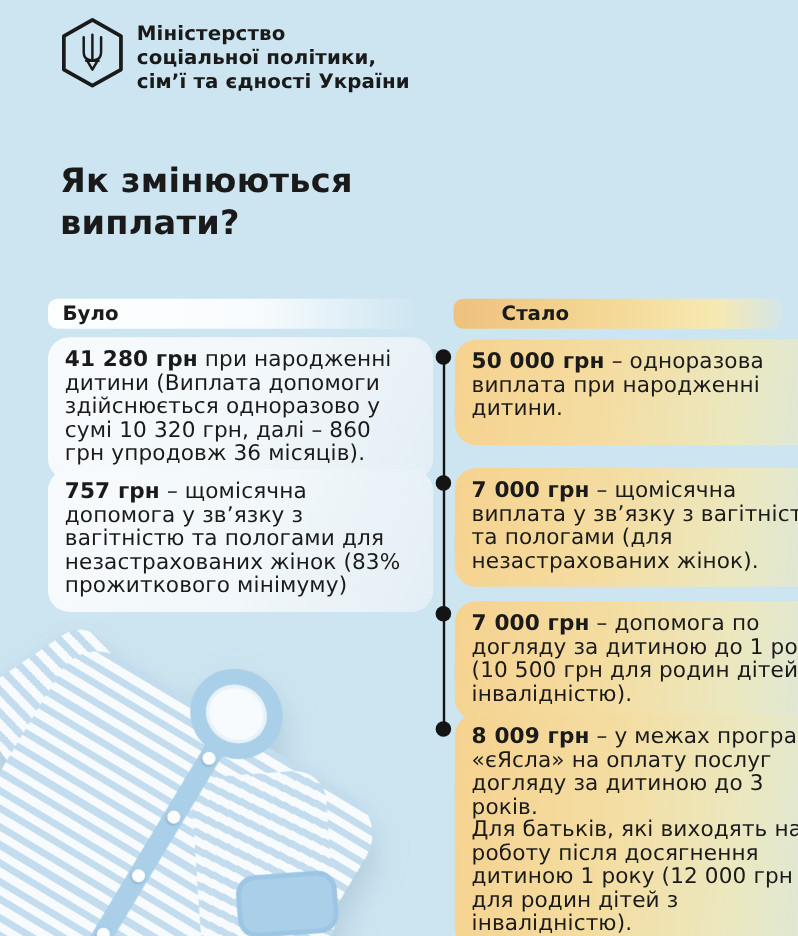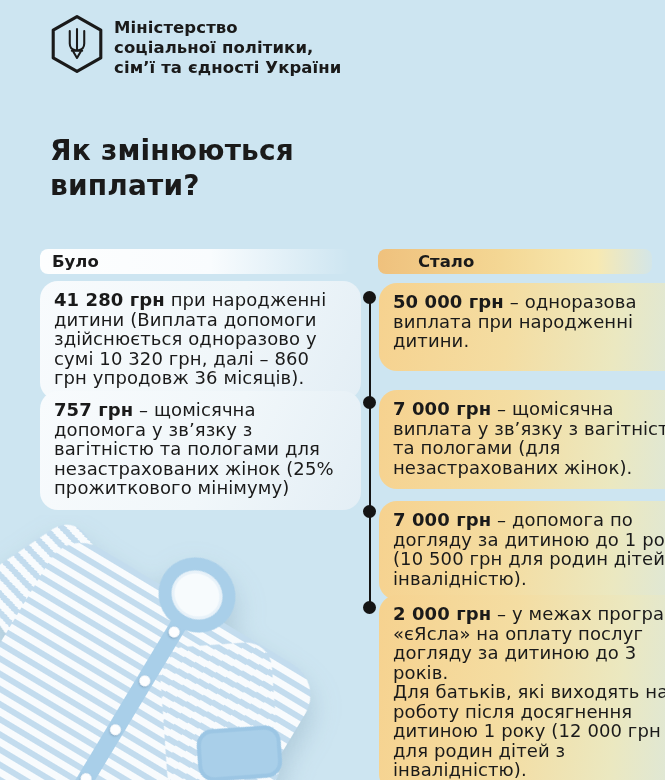--- a/index.html
+++ b/index.html
@@ -146,21 +146,21 @@
   <div class="abs pill pill-became">
     <span>Стало</span>
   </div>
 
   <div id="was-item-0" class="abs box box-was">
     <span class="amt">41 280 грн</span>
     <span class="txt">при народженні дитини (Виплата допомоги здійснюється одноразово у сумі 10 320 грн, далі – 860 грн упродовж 36 місяців).</span>
   </div>
   <div id="was-item-1" class="abs box box-was">
     <span class="amt">757 грн</span>
-    <span class="txt">– щомісячна допомога у зв’язку з вагітністю та пологами для незастрахованих жінок (25% прожиткового мінімуму)</span>
+    <span class="txt">– щомісячна допомога у зв’язку з вагітністю та пологами для незастрахованих жінок (83% прожиткового мінімуму)</span>
   </div>
 
   <div class="abs tl-line"></div>
   <div id="dot-0" class="abs tl-dot"></div>
   <div id="dot-1" class="abs tl-dot"></div>
   <div id="dot-2" class="abs tl-dot"></div>
   <div id="dot-3" class="abs tl-dot"></div>
 
   <div id="became-item-0" class="abs box box-became">
     <span class="amt">50 000 грн</span>
@@ -168,21 +168,21 @@
   </div>
   <div id="became-item-1" class="abs box box-became">
     <span class="amt">7 000 грн</span>
     <span class="txt">– щомісячна виплата у зв’язку з вагітністю та пологами (для незастрахованих жінок).</span>
   </div>
   <div id="became-item-2" class="abs box box-became">
     <span class="amt">7 000 грн</span>
     <span class="txt">– допомога по догляду за дитиною до 1 року (10 500 грн для родин дітей з інвалідністю).</span>
   </div>
   <div id="became-item-3" class="abs box box-became">
-    <span class="amt">2 000 грн</span>
+    <span class="amt">8 009 грн</span>
     <span class="txt">– у межах програми «єЯсла» на оплату послуг догляду за дитиною до 3 років.
 Для батьків, які виходять на роботу після досягнення дитиною 1 року (12 000 грн для родин дітей з інвалідністю).</span>
   </div>
 
   <div class="abs onesie-area">
     <div class="garment">
       <div class="sleeve-left"></div>
       <div class="torso stripes"></div>
       <div class="sleeve-right"></div>
       <div class="cuff"></div>

